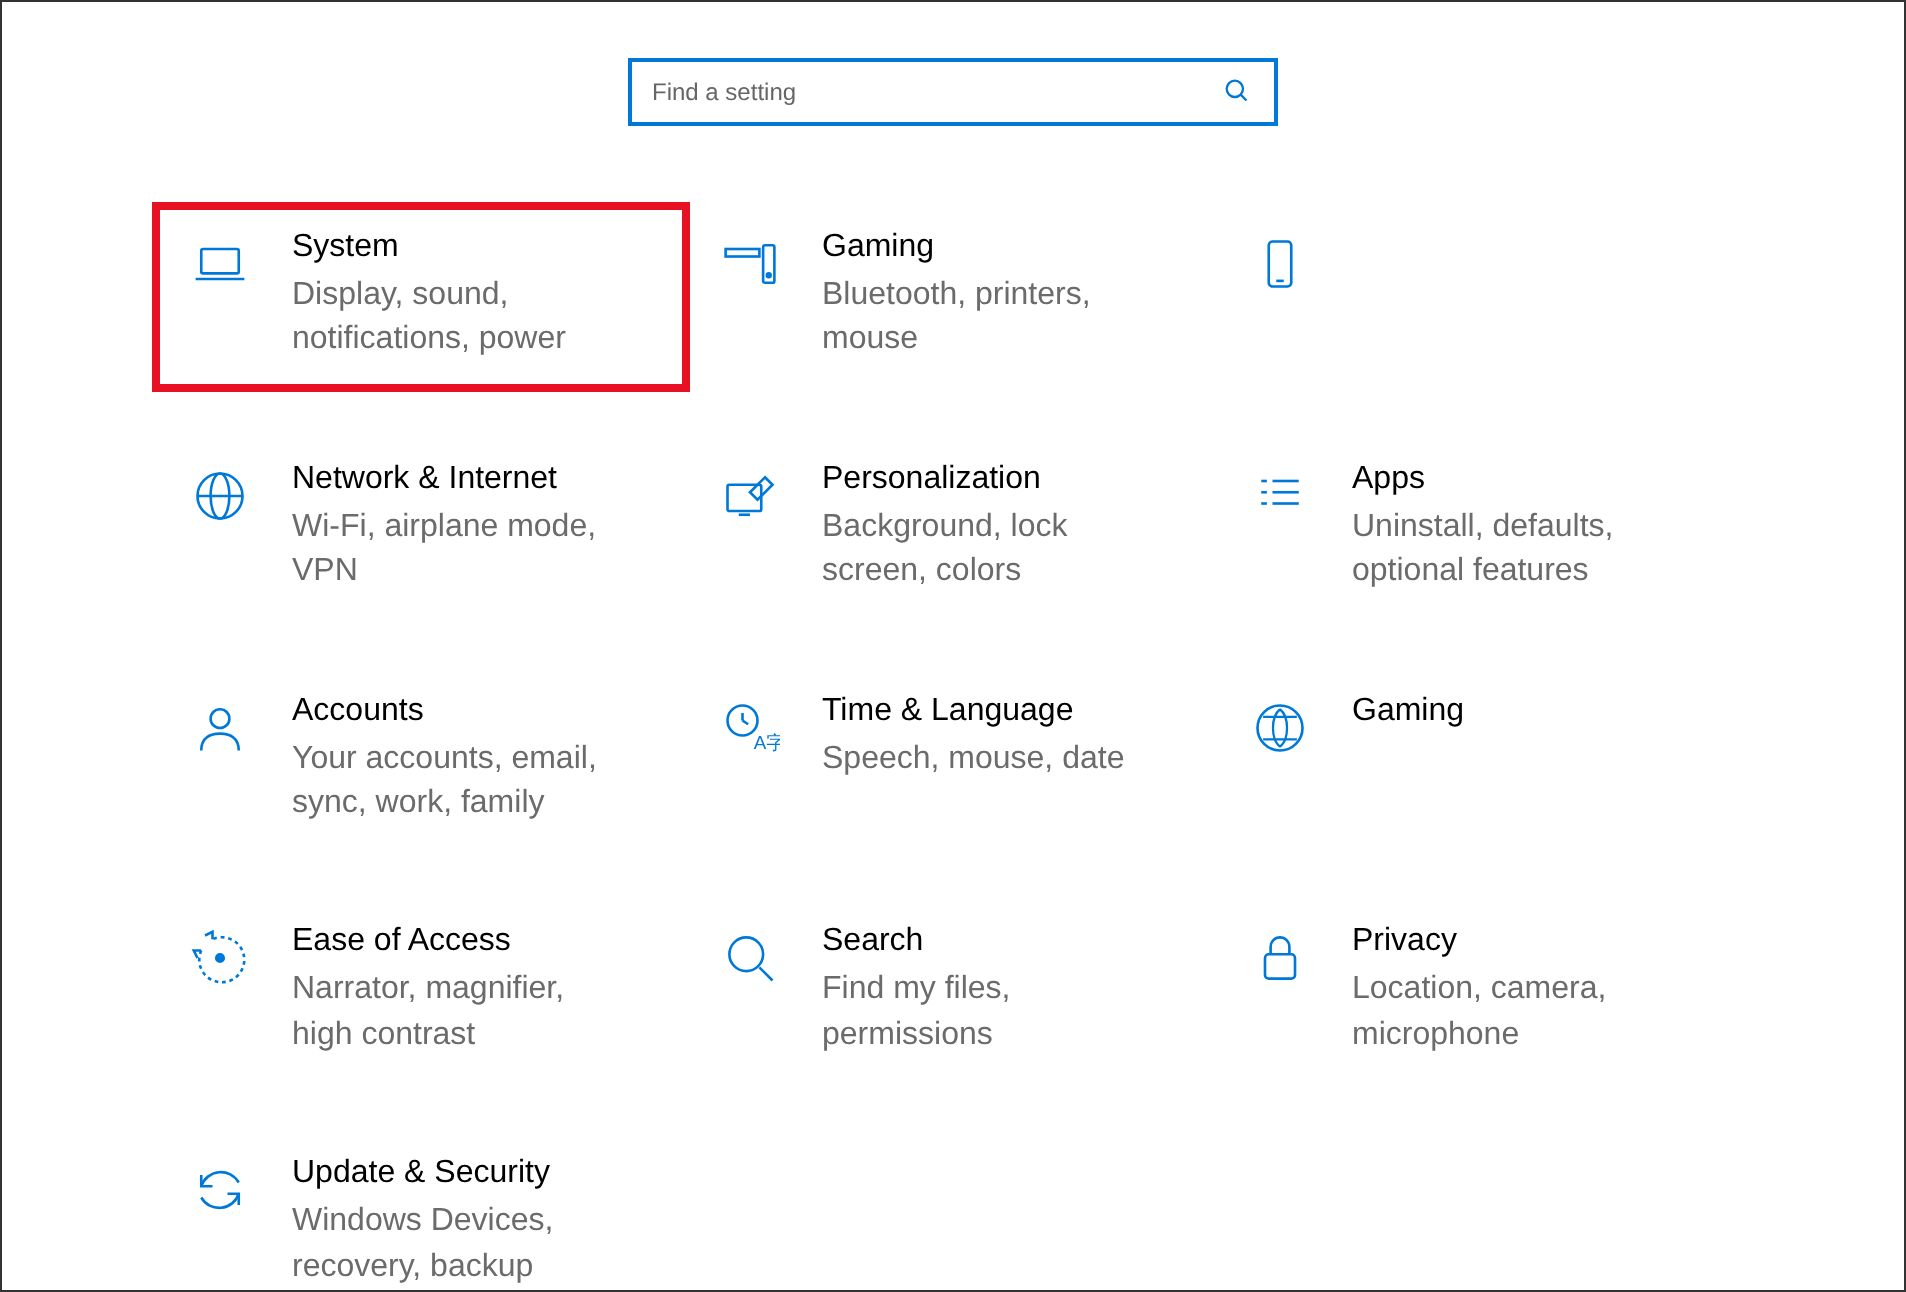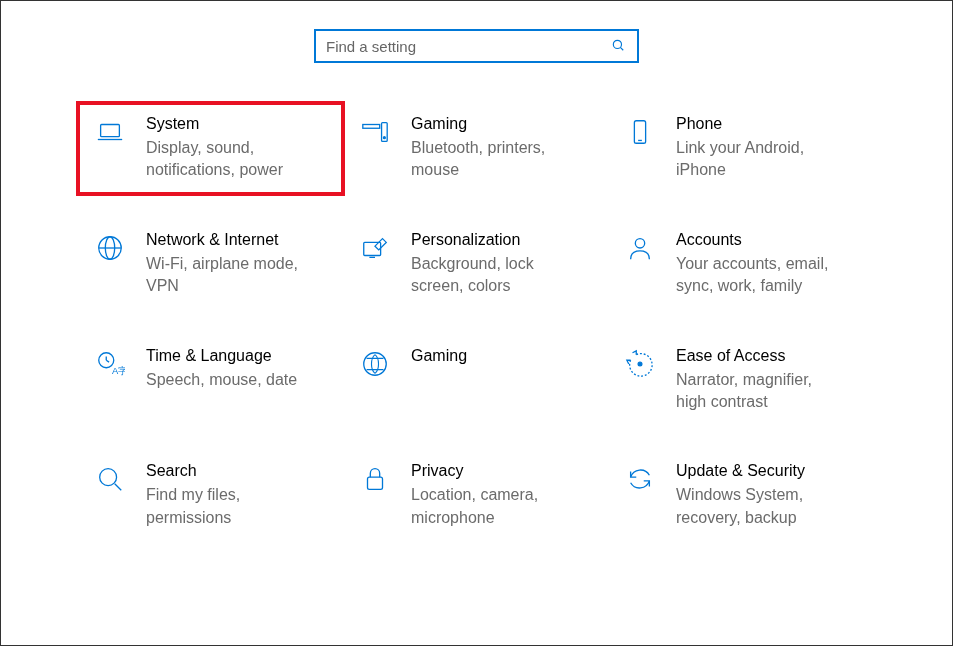--- a/index.html
+++ b/index.html
@@ -25,21 +25,21 @@
       height: 34px;
       border: 2px solid #0078d7;
       display: flex;
       align-items: center;
       padding: 0 10px;
       position: relative;
     }
     .search-input {
       border: none;
       outline: none;
-      font-size: 15px;
+      font-size: 12px;
       color: #333;
       width: 100%;
       background: transparent;
     }
     .search-input::placeholder {
       color: #666;
     }
     .search-icon {
       position: absolute;
       right: 12px;
@@ -143,24 +143,20 @@
     </div>
   </div>
 
   <div class="category">
     <div class="icon-wrap">
       <svg viewBox="0 0 32 32">
           <rect x="10" y="4" width="12" height="24" rx="2"></rect>
           <line x1="14" y1="25" x2="18" y2="25"></line>
         </svg>
     </div>
-    <div class="text-wrap">
-      <div class="cat-title">Phone</div>
-      <div class="cat-desc">Link your Android, iPhone</div>
-    </div>
   </div>
 
   <div class="category">
     <div class="icon-wrap">
       <svg viewBox="0 0 32 32">
           <circle cx="16" cy="16" r="12"></circle>
           <ellipse cx="16" cy="16" rx="5" ry="12"></ellipse>
           <line x1="4" y1="16" x2="28" y2="16"></line>
         </svg>
     </div>
@@ -177,20 +173,36 @@
           <line x1="10" y1="26" x2="16" y2="26"></line>
           <path d="M24 6 L28 10 L20 18 L16 14 Z"></path>
         </svg>
     </div>
     <div class="text-wrap">
       <div class="cat-title">Personalization</div>
       <div class="cat-desc">Background, lock screen, colors</div>
     </div>
   </div>
 
+  <div class="category">
+    <div class="icon-wrap">
+      <svg viewBox="0 0 32 32">
+          <line x1="6" y1="8" x2="9" y2="8"></line>
+          <line x1="12" y1="8" x2="26" y2="8"></line>
+          <line x1="6" y1="14" x2="9" y2="14"></line>
+          <line x1="12" y1="14" x2="26" y2="14"></line>
+          <line x1="6" y1="20" x2="9" y2="20"></line>
+          <line x1="12" y1="20" x2="26" y2="20"></line>
+        </svg>
+    </div>
+    <div class="text-wrap">
+      <div class="cat-title">Apps</div>
+      <div class="cat-desc">Uninstall, defaults, optional features</div>
+    </div>
+  </div>
 
   <div class="category">
     <div class="icon-wrap">
       <svg viewBox="0 0 32 32">
           <circle cx="16" cy="11" r="5"></circle>
           <path d="M6 28 C6 21 11 19 16 19 C21 19 26 21 26 28"></path>
         </svg>
     </div>
     <div class="text-wrap">
       <div class="cat-title">Accounts</div>
@@ -270,17 +282,17 @@
     <div class="icon-wrap">
       <svg viewBox="0 0 32 32">
           <path d="M26 12 A11 11 0 0 0 6 14"></path>
           <polyline points="6,8 6,14 12,14"></polyline>
           <path d="M6 20 A11 11 0 0 0 26 18"></path>
           <polyline points="26,24 26,18 20,18"></polyline>
         </svg>
     </div>
     <div class="text-wrap">
       <div class="cat-title">Update &amp; Security</div>
-      <div class="cat-desc">Windows System, recovery, backup</div>
+      <div class="cat-desc">Windows Devices, recovery, backup</div>
     </div>
   </div>
 
 </div>
 
 </body></html>

